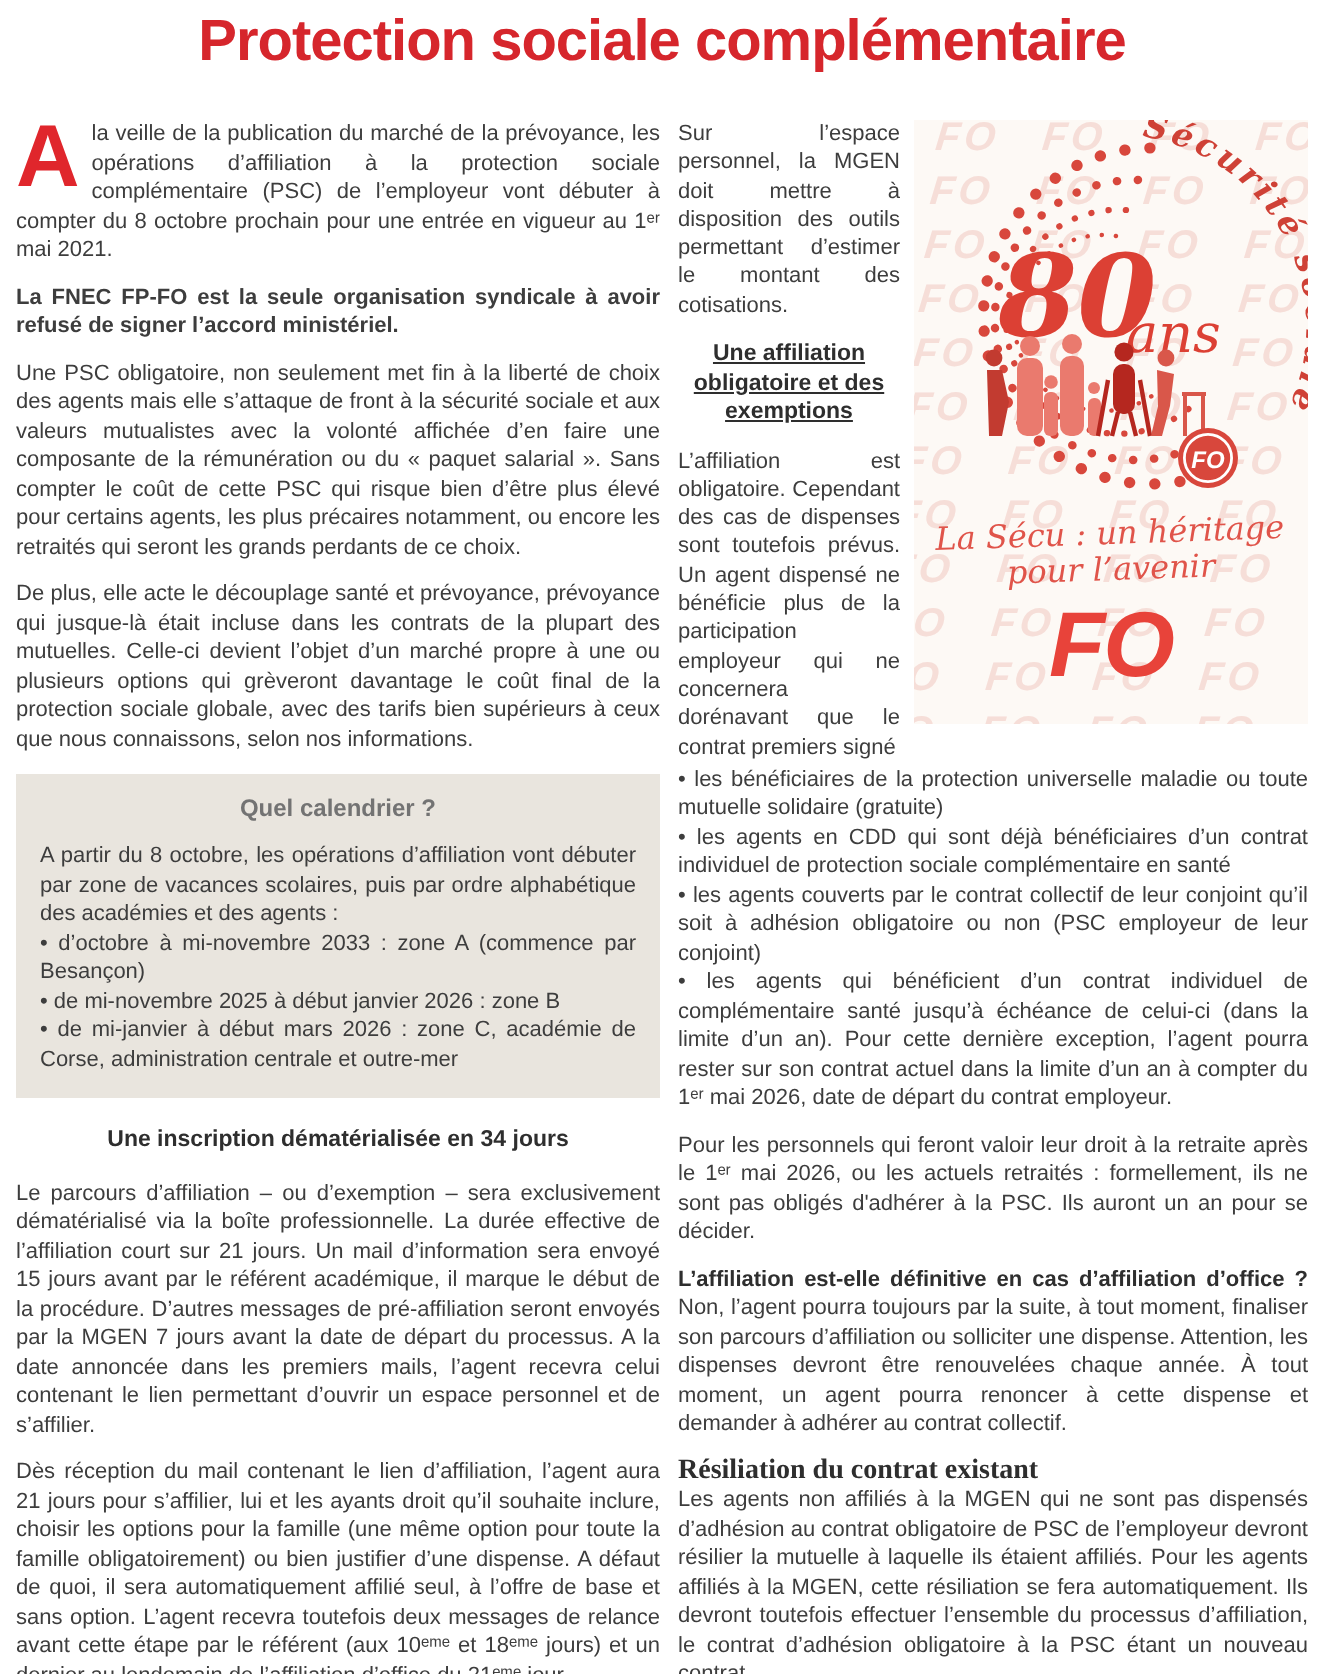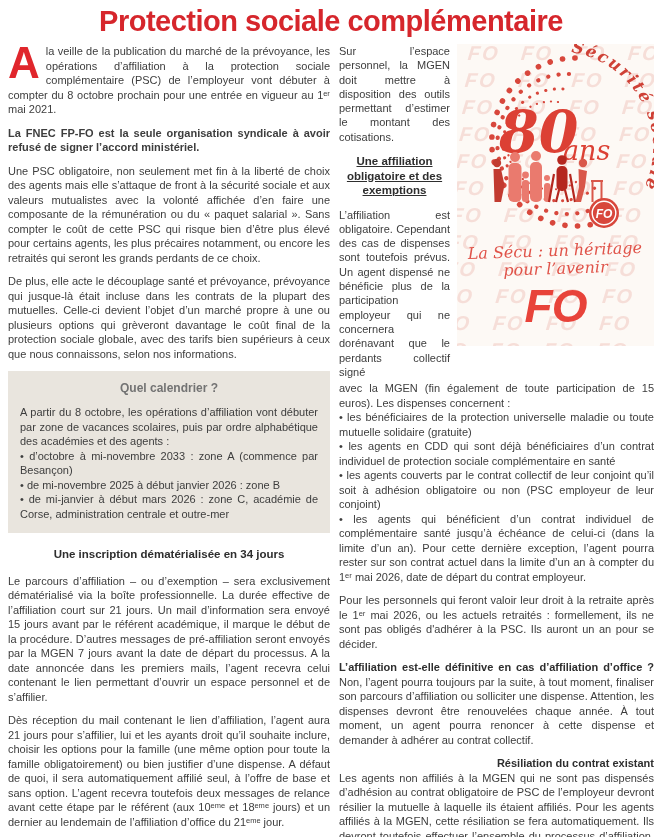--- a/index.html
+++ b/index.html
@@ -6,21 +6,21 @@
   html, body { background: #ffffff; }
   body {
     width: 660px; height: 837px; overflow: hidden;
     font-family: "Liberation Sans", sans-serif;
     -webkit-hyphens: auto; hyphens: auto;
   }
   .page { width: 660px; height: 837px; padding: 5px 6px 0 8px; position: relative; }
 
   .title {
     text-align: center; color: #d6262c; font-size: 29px; font-weight: bold;
-    letter-spacing: -0.5px; margin: 0 0 7px 0; line-height: 32px;
+    letter-spacing: -0.5px; margin: 0 0 23px 0; line-height: 32px;
   }
 
   .columns { display: flex; gap: 9px; }
   .col-left { width: 322px; flex: none; }
   .col-right { flex: 1; min-width: 0; }
 
   p.body-p {
     font-size: 11px; line-height: 14.5px; color: #3d3d3d;
     text-align: justify; margin: 0 0 9px 0;
   }
@@ -39,22 +39,22 @@
     text-align: center; font-weight: bold; font-size: 12px; color: #737373;
     margin-bottom: 10px;
   }
   .calendar-box p.body-p { margin: 0; }
 
   .section-h {
     text-align: center; font-weight: bold; font-size: 11.5px; color: #2e2e2e;
     margin: 14px 0 12px 0; line-height: 14.5px;
   }
   .sub-h {
-    font-weight: bold; font-size: 11px; color: #2e2e2e; line-height: 14.5px;
-    margin: 0; text-align: right;
+    font-weight: bold; font-size: 14px; color: #2e2e2e; line-height: 14.5px;
+    margin: 0; text-align: left; font-family: Liberation Serif, serif;
   }
   .bold-inline { font-weight: bold; color: #2e2e2e; }
 
   .right-top { display: flex; gap: 7px; margin-bottom: 2px; }
   .right-narrow { width: 111px; flex: none; }
   .right-narrow p.body-p { line-height: 14.3px; }
   .affil-h { margin: 10px 0 10px 0; text-decoration: underline; }
 
   .logo-box {
     flex: 1; height: 302px; position: relative; overflow: hidden;
@@ -110,21 +110,21 @@
       <p class="body-p">Le parcours d’affiliation – ou d’exemption – sera exclusivement dématérialisé via la boîte professionnelle. La durée effective de l’affiliation court sur 21 jours. Un mail d’information sera envoyé 15 jours avant par le référent académique, il marque le début de la procédure. D’autres messages de pré-affiliation seront envoyés par la MGEN 7 jours avant la date de départ du processus. A la date annoncée dans les premiers mails, l’agent recevra celui contenant le lien permettant d’ouvrir un espace personnel et de s’affilier.</p>
 
       <p class="body-p">Dès réception du mail contenant le lien d’affiliation, l’agent aura 21 jours pour s’affilier, lui et les ayants droit qu’il souhaite inclure, choisir les options pour la famille (une même option pour toute la famille obligatoirement) ou bien justifier d’une dispense. A défaut de quoi, il sera automatiquement affilié seul, à l’offre de base et sans option. L’agent recevra toutefois deux messages de relance avant cette étape par le référent (aux 10ᵉᵐᵉ et 18ᵉᵐᵉ jours) et un dernier au lendemain de l’affiliation d’office du 21ᵉᵐᵉ jour.</p>
     </div>
 
     <div class="col-right">
       <div class="right-top">
         <div class="right-narrow">
           <p class="body-p">Sur l’espace personnel, la MGEN doit mettre à disposition des outils permettant d’estimer le montant des cotisations.</p>
           <div class="section-h affil-h">Une affiliation obligatoire et des exemptions</div>
-          <p class="body-p tight">L’affiliation est obligatoire. Cependant des cas de dispenses sont toutefois prévus. Un agent dispensé ne bénéficie plus de la participation employeur qui ne concernera dorénavant que le perdants collectif signé</p>
+          <p class="body-p tight">L’affiliation est obligatoire. Cependant des cas de dispenses sont toutefois prévus. Un agent dispensé ne bénéficie plus de la participation employeur qui ne concernera dorénavant que le contrat premiers signé</p>
         </div>
 
         <div class="logo-box">
           <div class="watermark">FO FO FO FO FO FO FO FO FO FO FO FO FO FO FO FO FO FO FO FO FO FO FO FO FO FO FO FO FO FO FO FO FO FO FO FO FO FO FO FO FO FO FO FO FO FO FO FO FO FO FO FO FO FO FO FO FO FO FO FO FO FO FO FO FO FO FO FO FO FO FO FO FO FO FO FO FO FO FO FO FO FO FO FO FO FO FO FO FO FO </div>
           <svg class="logo-svg" width="198" height="200" viewBox="0 0 198 200">
             <g fill="none" stroke="#d8473c" stroke-linecap="round">
               <path d="M118 14 A84 84 0 1 0 162 170" stroke-width="5.6" stroke-dasharray="0.1 12.5"></path>
               <path d="M112 30 A70 70 0 1 0 151 157" stroke-width="4.2" stroke-dasharray="0.1 10.4"></path>
               <path d="M106 45 A56 56 0 1 0 139 143" stroke-width="3.1" stroke-dasharray="0.1 8.6"></path>
               <path d="M101 58 A44 44 0 1 0 127 131" stroke-width="2.2" stroke-dasharray="0.1 7"></path>
@@ -166,21 +166,20 @@
             </g>
           </svg>
           <div class="slogan">
             <div>La Sécu : un héritage</div>
             <div>pour l’avenir</div>
           </div>
           <div class="brand-fo">FO</div>
         </div>
       </div>
 
-      <p class="body-p tight">avec la MGEN (fin également de toute participation de 15 euros). Les dispenses concernent :</p>
       <p class="body-p tight">• les bénéficiaires de la protection universelle maladie ou toute mutuelle solidaire (gratuite)</p>
       <p class="body-p tight">• les agents en CDD qui sont déjà bénéficiaires d’un contrat individuel de protection sociale complémentaire en santé</p>
       <p class="body-p tight">• les agents couverts par le contrat collectif de leur conjoint qu’il soit à adhésion obligatoire ou non (PSC employeur de leur conjoint)</p>
       <p class="body-p">• les agents qui bénéficient d’un contrat individuel de complémentaire santé jusqu’à échéance de celui-ci (dans la limite d’un an). Pour cette dernière exception, l’agent pourra rester sur son contrat actuel dans la limite d’un an à compter du 1ᵉʳ mai 2026, date de départ du contrat employeur.</p>
 
       <p class="body-p">Pour les personnels qui feront valoir leur droit à la retraite après le 1ᵉʳ mai 2026, ou les actuels retraités : formellement, ils ne sont pas obligés d'adhérer à la PSC. Ils auront un an pour se décider.</p>
 
       <p class="body-p"><span class="bold-inline">L’affiliation est-elle définitive en cas d’affiliation d’office ?</span><span> Non, l’agent pourra toujours par la suite, à tout moment, finaliser son parcours d’affiliation ou solliciter une dispense. Attention, les dispenses devront être renouvelées chaque année. À tout moment, un agent pourra renoncer à cette dispense et demander à adhérer au contrat collectif.</span></p>
 
       <div class="sub-h">Résiliation du contrat existant</div>

